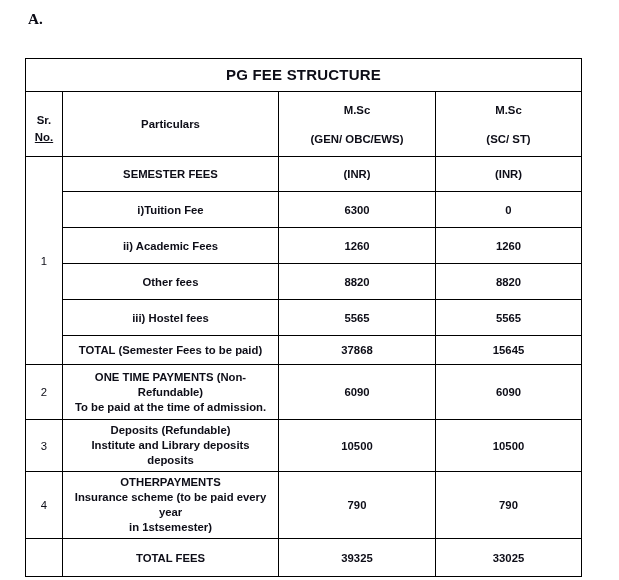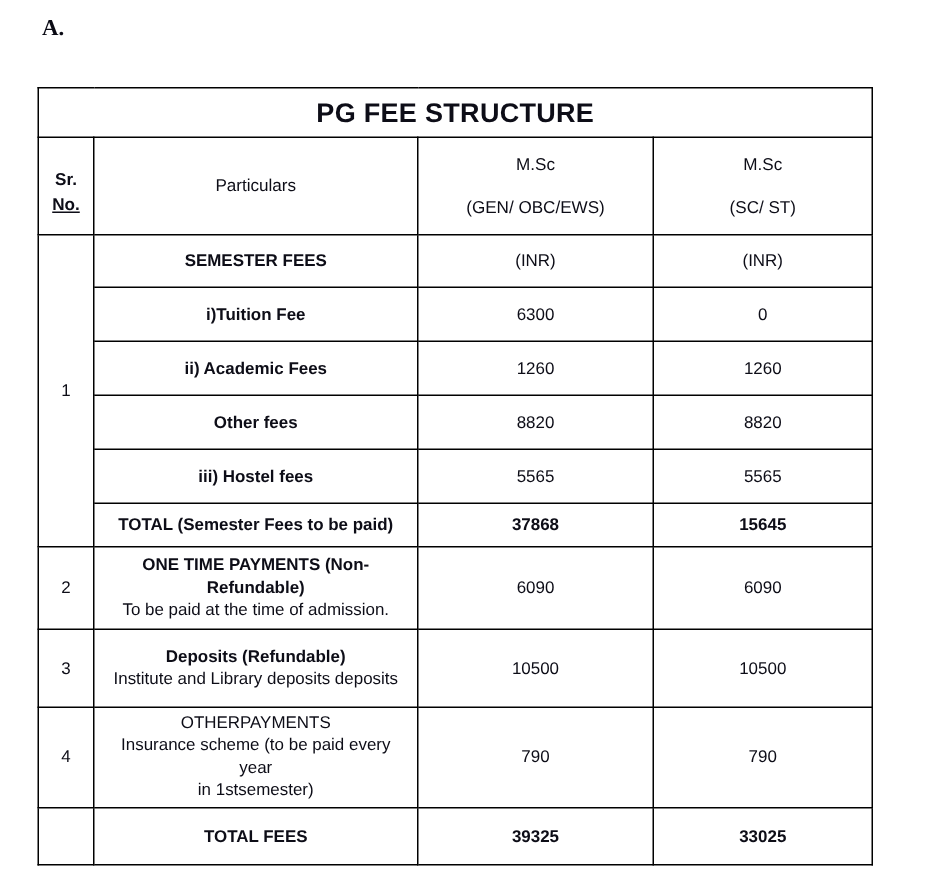--- a/index.html
+++ b/index.html
@@ -64,45 +64,45 @@
     line-height: 14px;
   }
   
   col.c-sr   { width: 37px; }
   col.c-part { width: 216px; }
   col.c-gen  { width: 157px; }
   col.c-sc   { width: 146px; }
 
   .title-cell {
     font-weight: bold;
-    font-size: 18px;
+    font-size: 15px;
     height: 32px;
     letter-spacing: 0.2px;
     margin-top: 36px;
   }
   .hdr {
-    font-weight: normal;
+    font-weight: bold;
     height: 56px;
     font-size: 11.4px;
   }
   .hdr .l1 { display: block; }
   .hdr .l2 { display: block; margin-top: 15px; }
   .hdr-sr .l1 { display:block; }
   .hdr-sr .l2 { display:block; margin-top: 3px; text-decoration: underline; }
   .hdr-sr { vertical-align: top; padding-top: 8px !important; font-weight:bold; }
 
   .r-semester { height: 35px; }
   .r-plain    { height: 36px; }
   .r-total    { height: 29px; }
   .r-two      { height: 52px; }
   .r-three    { height: 55px; }
   .r-totalfees{ height: 38px; }
 
   .b  { font-weight: bold; }
-  .n  { font-weight: normal; }
+  .n  { font-weight: bold; }
   .sr { font-weight: normal; font-size: 11.3px; }
 
   .multi .ln { display: block; line-height: 15px; }
   .cellpad { padding: 3px 6px !important; }
 </style>
 </head>
 <body>
 
 <div id="heading">
   <span class="h-label">A.</span>

